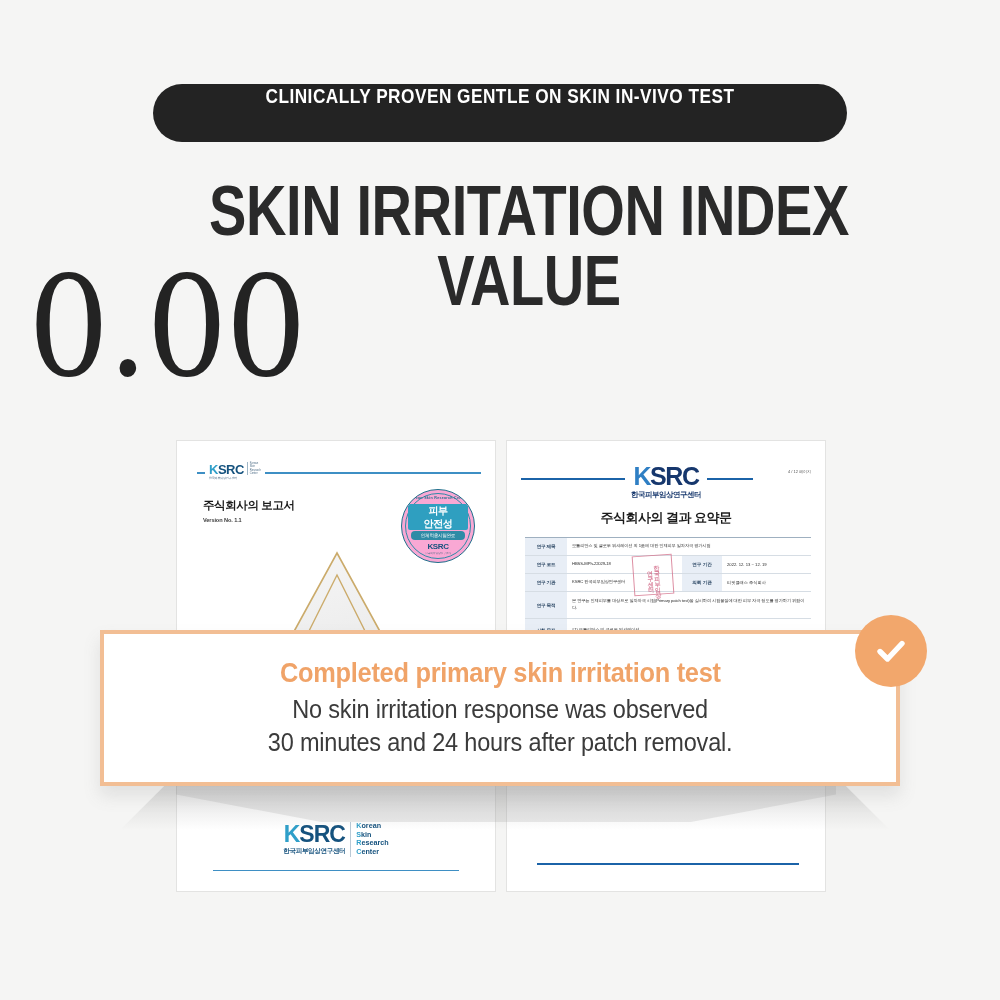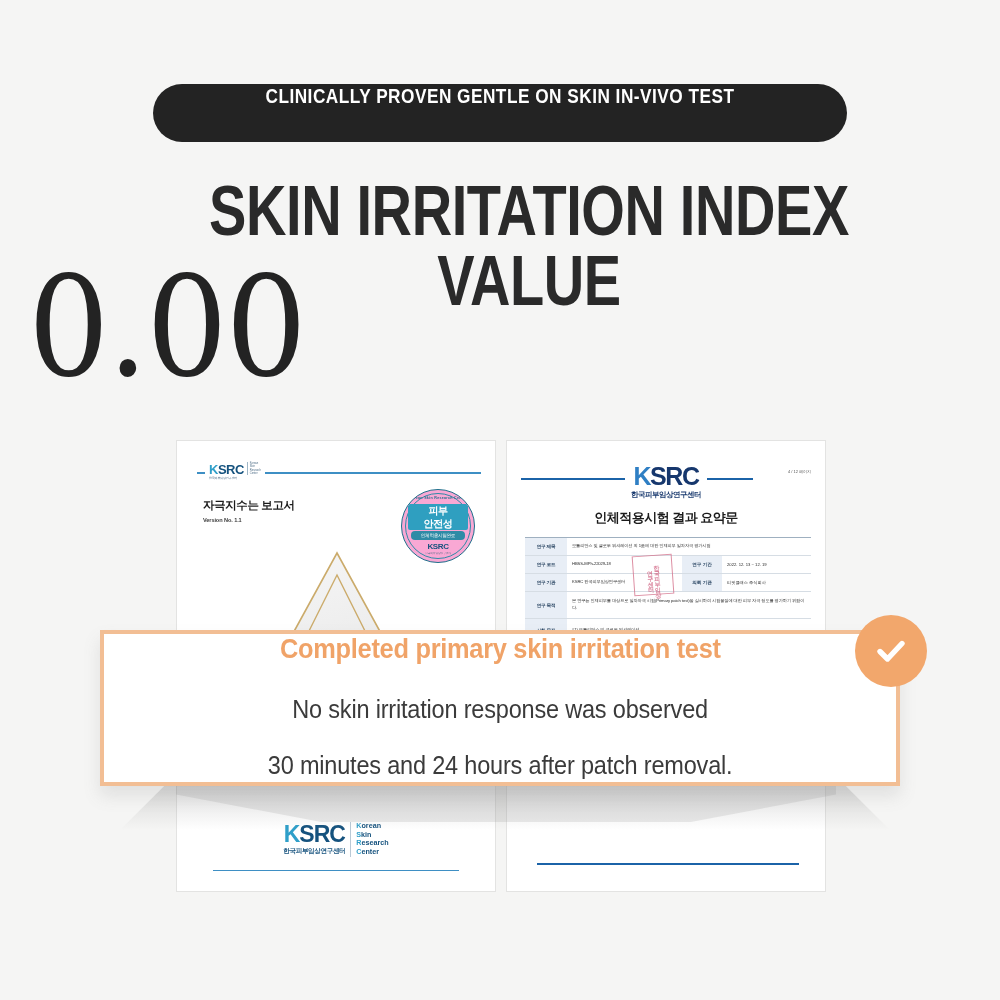--- a/index.html
+++ b/index.html
@@ -477,21 +477,21 @@
     top: 630px;
     width: 800px;
     height: 156px;
     background: #ffffff;
     border: 4px solid #f2be94;
     box-sizing: border-box;
     box-shadow: 0 10px 16px rgba(120,120,120,0.16);
     display: flex;
     flex-direction: column;
     align-items: center;
-    justify-content: space-between;
+    justify-content: center;
   }
   .co-head {
     color: #f0a368;
     font-size: 27px;
     font-weight: bold;
     letter-spacing: -0.3px;
     transform: scaleX(0.94);
     margin-bottom: 4px;
   }
   .co-line {
@@ -540,21 +540,21 @@
 
       <div class="ld-head">
         <div class="ld-rule"></div>
         <div class="ld-logo">
           <div class="ld-logo-main"><span class="ld-logo-k">K</span>SRC</div>
           <div class="ld-logo-sub">Korean<br>Skin<br>Research<br>Center</div>
         </div>
         <div class="ld-logo-kr">한국피부임상연구센터</div>
       </div>
 
-      <div class="ld-title">자극지수는 보고서</div>
+      <div class="ld-title">주식회사의 보고서</div>
       <div class="ld-version">Version No. 1.1</div>
 
       <div class="seal">
         <div class="seal-ring"></div>
         <div class="seal-arc">Korean Skin Research Center</div>
         <div class="seal-band">
           <span>피부</span><br>
           <span>안전성</span>
         </div>
         <div class="seal-band2">인체적용시험완료</div>
@@ -598,21 +598,21 @@
 
       <div class="rd-head">
         <div class="rd-rule"></div>
         <div class="rd-date">4 / 12 페이지</div>
         <div class="rd-logo">
           <div class="rd-logo-main"><span class="rd-logo-k">K</span>SRC</div>
           <div class="rd-logo-kr">한국피부임상연구센터</div>
         </div>
       </div>
 
-      <div class="rd-title">인체적용시험 결과 요약문</div>
+      <div class="rd-title">주식회사의 결과 요약문</div>
 
       <div class="rd-table">
         <div class="rd-row">
           <div class="rd-lab">연구 제목</div>
           <div class="rd-val">보틀리언스 및 글로우 워셔레이션 외 1품에 대한 인체피부 일차자극 평가시험</div>
         </div>
         <div class="rd-row">
           <div class="rd-lab">연구 코드</div>
           <div class="rd-val">HBSS-MPh-22029-18</div>
           <div class="rd-lab2">연구 기간</div>

